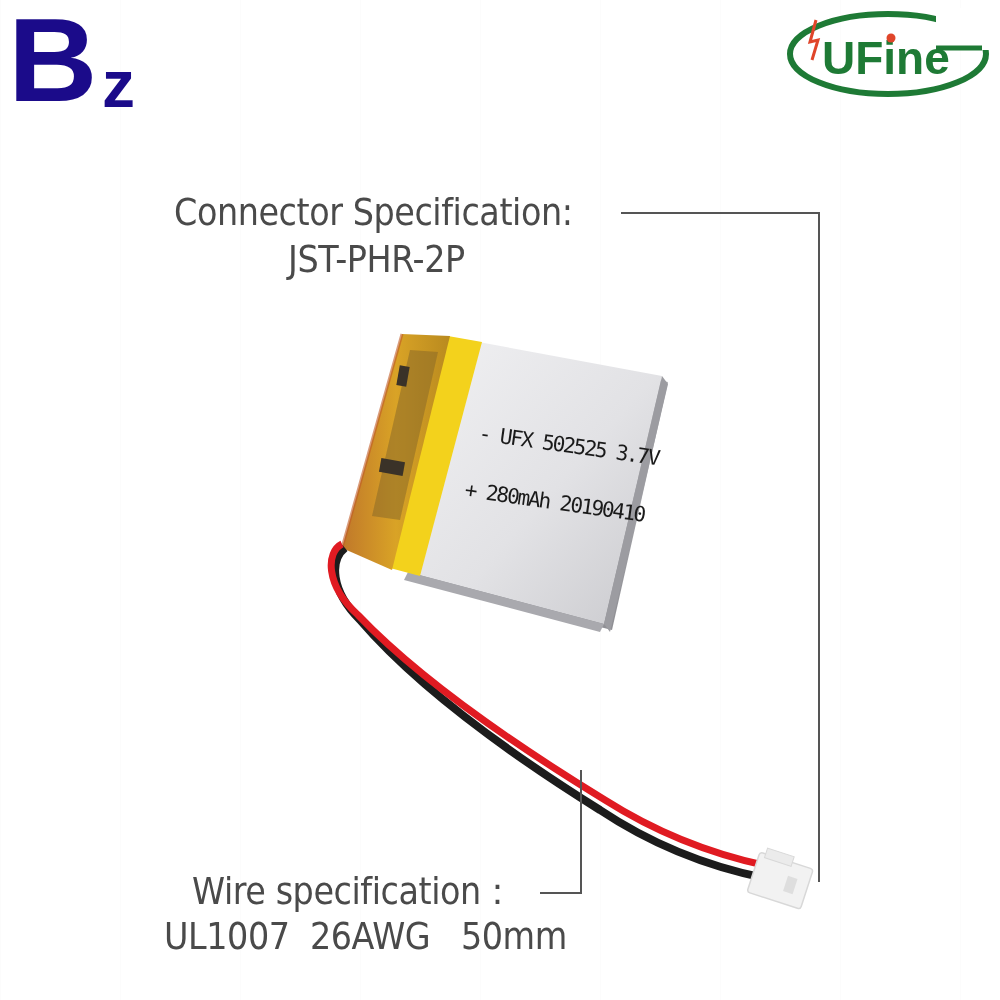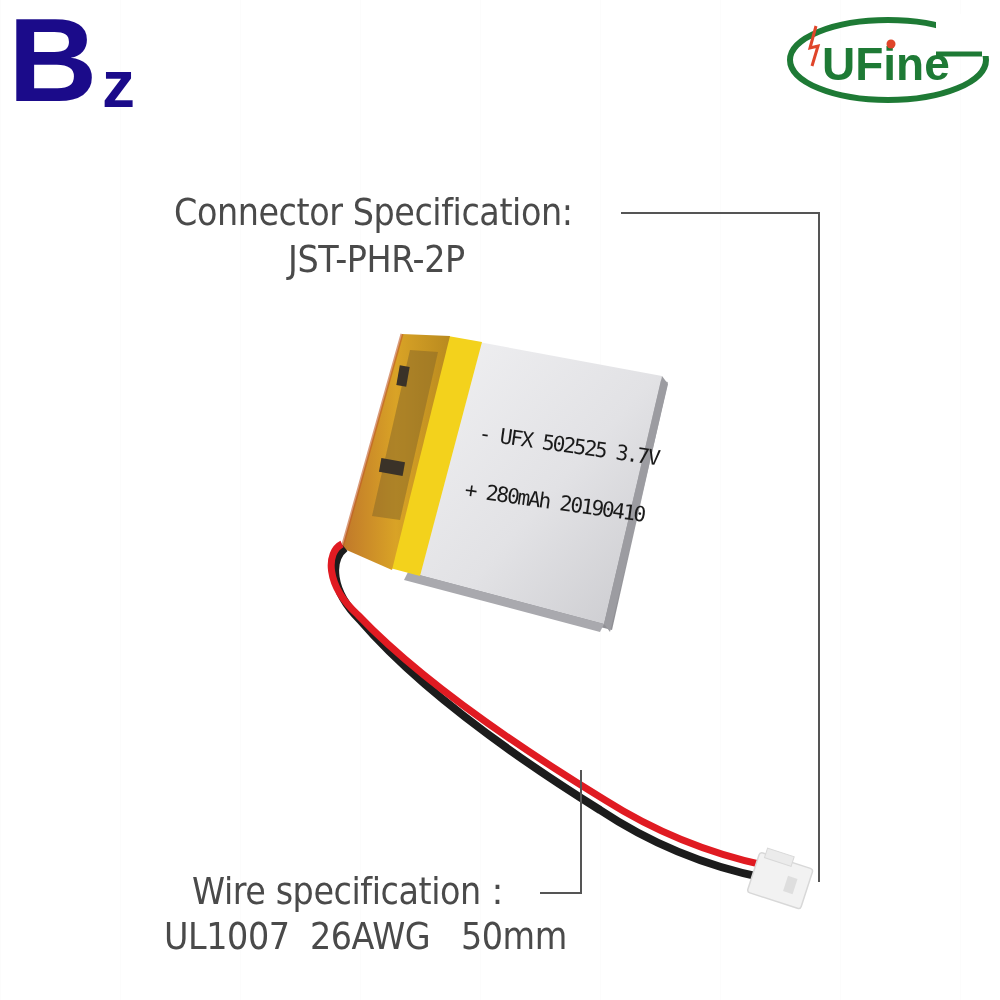--- a/index.html
+++ b/index.html
@@ -30,21 +30,21 @@
       transform-origin: left top;
     }
     .bz-z {
       position: absolute; left: 96px; top: 44px;
       font-family: "Liberation Sans", sans-serif;
       font-weight: 900; font-size: 66px; line-height: 60px;
       color: #1b0b8a;
     }
     
     .ufine-logo {
-      position: absolute; left: 786px; top: 14px;
+      position: absolute; left: 786px; top: 8px;
       width: 204px; height: 92px;
     }
     .ufine-logo svg { width: 100%; height: 100%; }
 
     
     .spec {
       position: absolute;
       color: #4a4a4a;
       font-family: "DejaVu Sans", sans-serif;
       letter-spacing: -0.5px;

